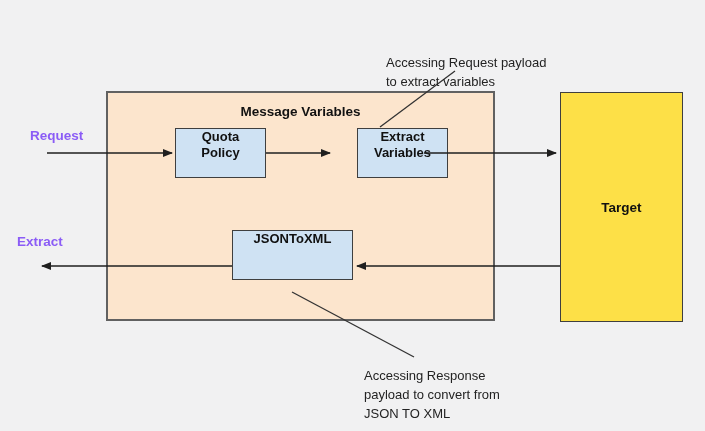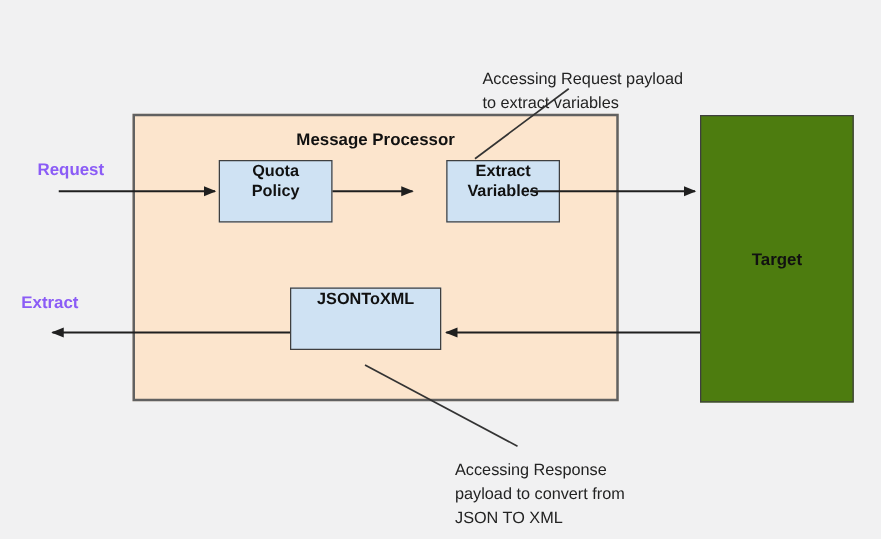--- a/index.html
+++ b/index.html
@@ -19,21 +19,21 @@
     background:#CFE2F3;border:1.5px solid #3f3f3f;z-index:2;
     display:flex;align-items:flex-start;justify-content:center;
     font-weight:bold;font-size:13px;line-height:16px;color:#111;
     text-align:center;white-space:pre-line;
   }
   .quota{left:175px;top:128px;width:91px;height:50px;}
   .extract{left:333px;top:128px;width:91px;height:50px;margin-left:24px;}
   .jsonxml{left:232px;top:230px;width:121px;height:50px;}
   .target{
     left:560px;top:92px;width:123px;height:230px;
-    background:#4d7c0f;border:1.5px solid #3f3f3f;z-index:2;
+    background:#fde047;border:1.5px solid #3f3f3f;z-index:2;
     display:flex;align-items:center;justify-content:center;
     font-weight:bold;font-size:13.5px;color:#111;
   }
   .flow-label{
     position:absolute;font-weight:bold;font-size:13.5px;color:#8b5cf6;z-index:4;
   }
   .request-label{left:30px;top:128px;}
   .response-label{left:17px;top:234px;}
   .note{
     position:absolute;font-size:13px;line-height:19px;color:#232323;
@@ -42,21 +42,21 @@
   .note-request{left:386px;top:33px;margin-top:20px;}
   .note-response{left:364px;top:366px;}
   .wires{position:absolute;left:0;top:0;z-index:3;pointer-events:none;}
 </style>
 </head>
 <body>
 
 <div class="stage">
 
   <div class="box processor">
-    <div class="processor-title">Message Processor</div>
+    <div class="processor-title">Message Variables</div>
   </div>
 
   <div class="box step quota">
     <span>Quota
 Policy</span>
   </div>
 
   <div class="box step extract">
     <span>Extract
 Variables</span>

